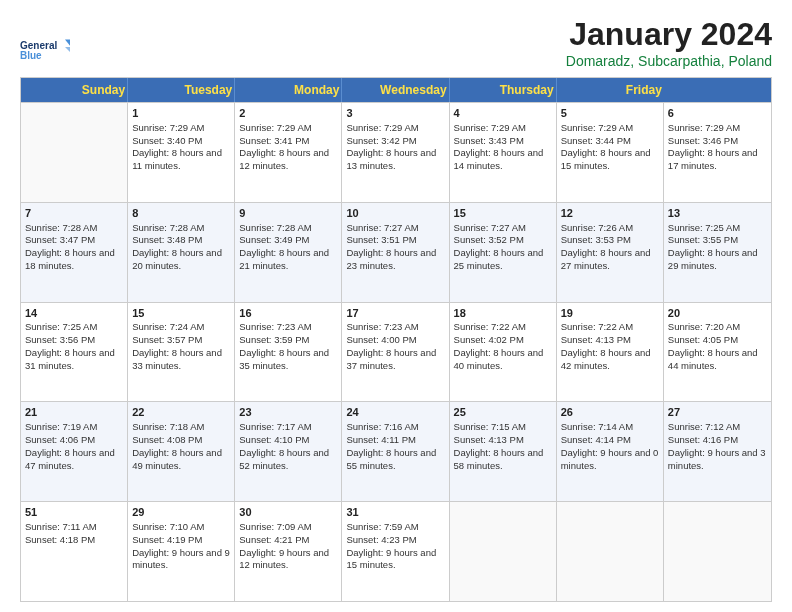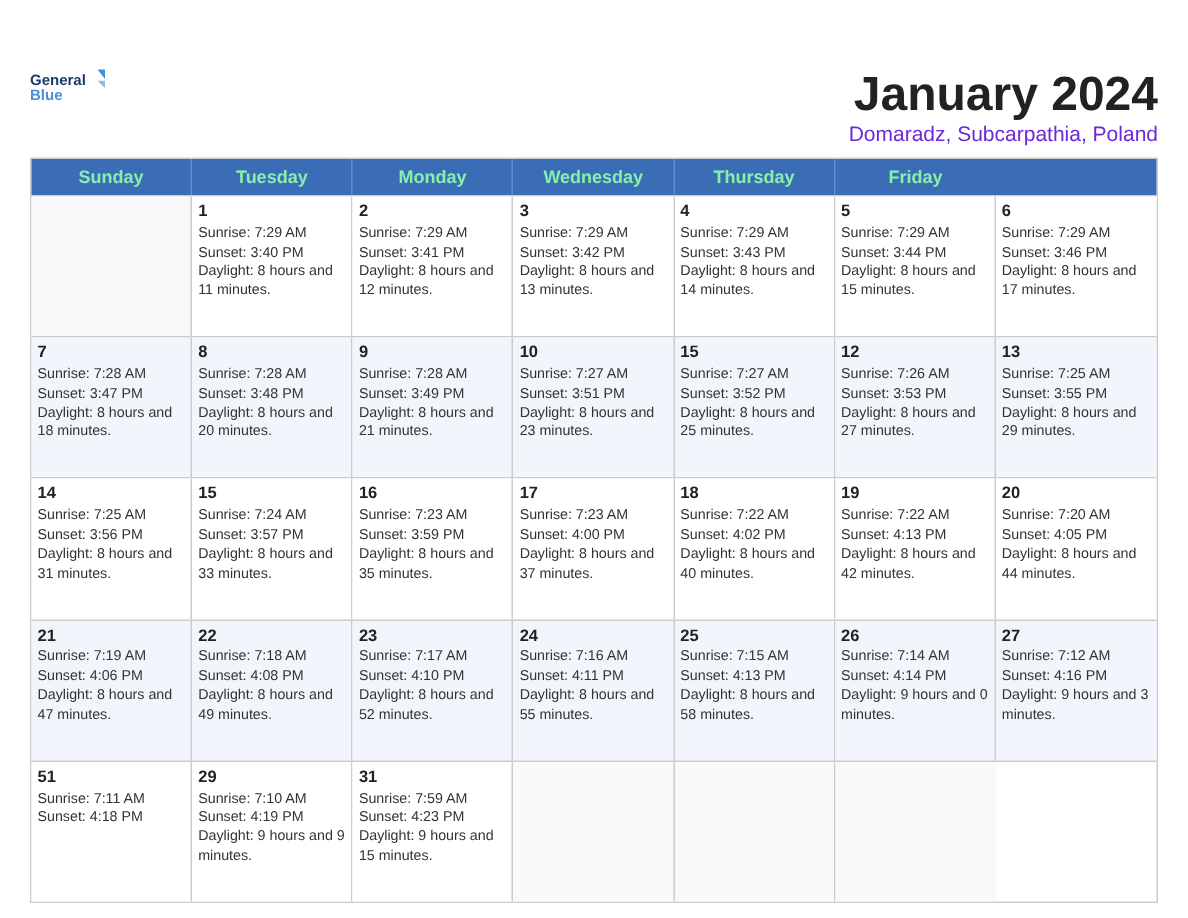--- a/index.html
+++ b/index.html
@@ -13,57 +13,56 @@
     .page {
       width: 792px;
       height: 612px;
       padding: 16px 20px 10px 20px;
       display: flex;
       flex-direction: column;
     }
     .header {
       display: flex;
       justify-content: space-between;
-      align-items: center;
+      align-items: flex-end;
       margin-bottom: 8px;
     }
     .logo {
       display: flex;
       align-items: center;
       gap: 0px;
     }
     .title-block {
       text-align: right;
     }
     .main-title {
       font-size: 32px;
       font-weight: bold;
       color: #222;
-      margin-top: 28px;
     }
     .subtitle {
       font-size: 14px;
-      color: #6d28d9;
+      color: #15803d;
     }
     .calendar {
       flex: 1;
       display: flex;
       flex-direction: column;
       border: 1px solid #ccc;
     }
     .cal-header-row {
       display: grid;
       grid-template-columns: repeat(7, 1fr);
       background: #3a6db5;
     }
     .cal-header-cell {
-      color: #86efac;
+      color: #fde047;
       font-size: 12px;
       font-weight: bold;
-      text-align: center;
+      text-align: right;
       padding: 5px 2px;
       border-right: 1px solid #5a8dd0;
     }
     .cal-header-cell:last-child { border-right: none; }
     .cal-body {
       flex: 1;
       display: flex;
       flex-direction: column;
     }
     .cal-row {
@@ -299,20 +298,26 @@
             <div>Sunrise: 7:11 AM</div>
             <div>Sunset: 4:18 PM</div>
           </div>
           <div class="cal-cell">
             <div class="day-num">29</div>
             <div>Sunrise: 7:10 AM</div>
             <div>Sunset: 4:19 PM</div>
             <div>Daylight: 9 hours and 9 minutes.</div>
           </div>
           <div class="cal-cell">
+            <div class="day-num">30</div>
+            <div>Sunrise: 7:09 AM</div>
+            <div>Sunset: 4:21 PM</div>
+            <div>Daylight: 9 hours and 12 minutes.</div>
+          </div>
+          <div class="cal-cell">
             <div class="day-num">31</div>
             <div>Sunrise: 7:59 AM</div>
             <div>Sunset: 4:23 PM</div>
             <div>Daylight: 9 hours and 15 minutes.</div>
           </div>
           <div class="cal-cell empty"></div>
           <div class="cal-cell empty"></div>
           <div class="cal-cell empty"></div>
         </div>
       </div>

